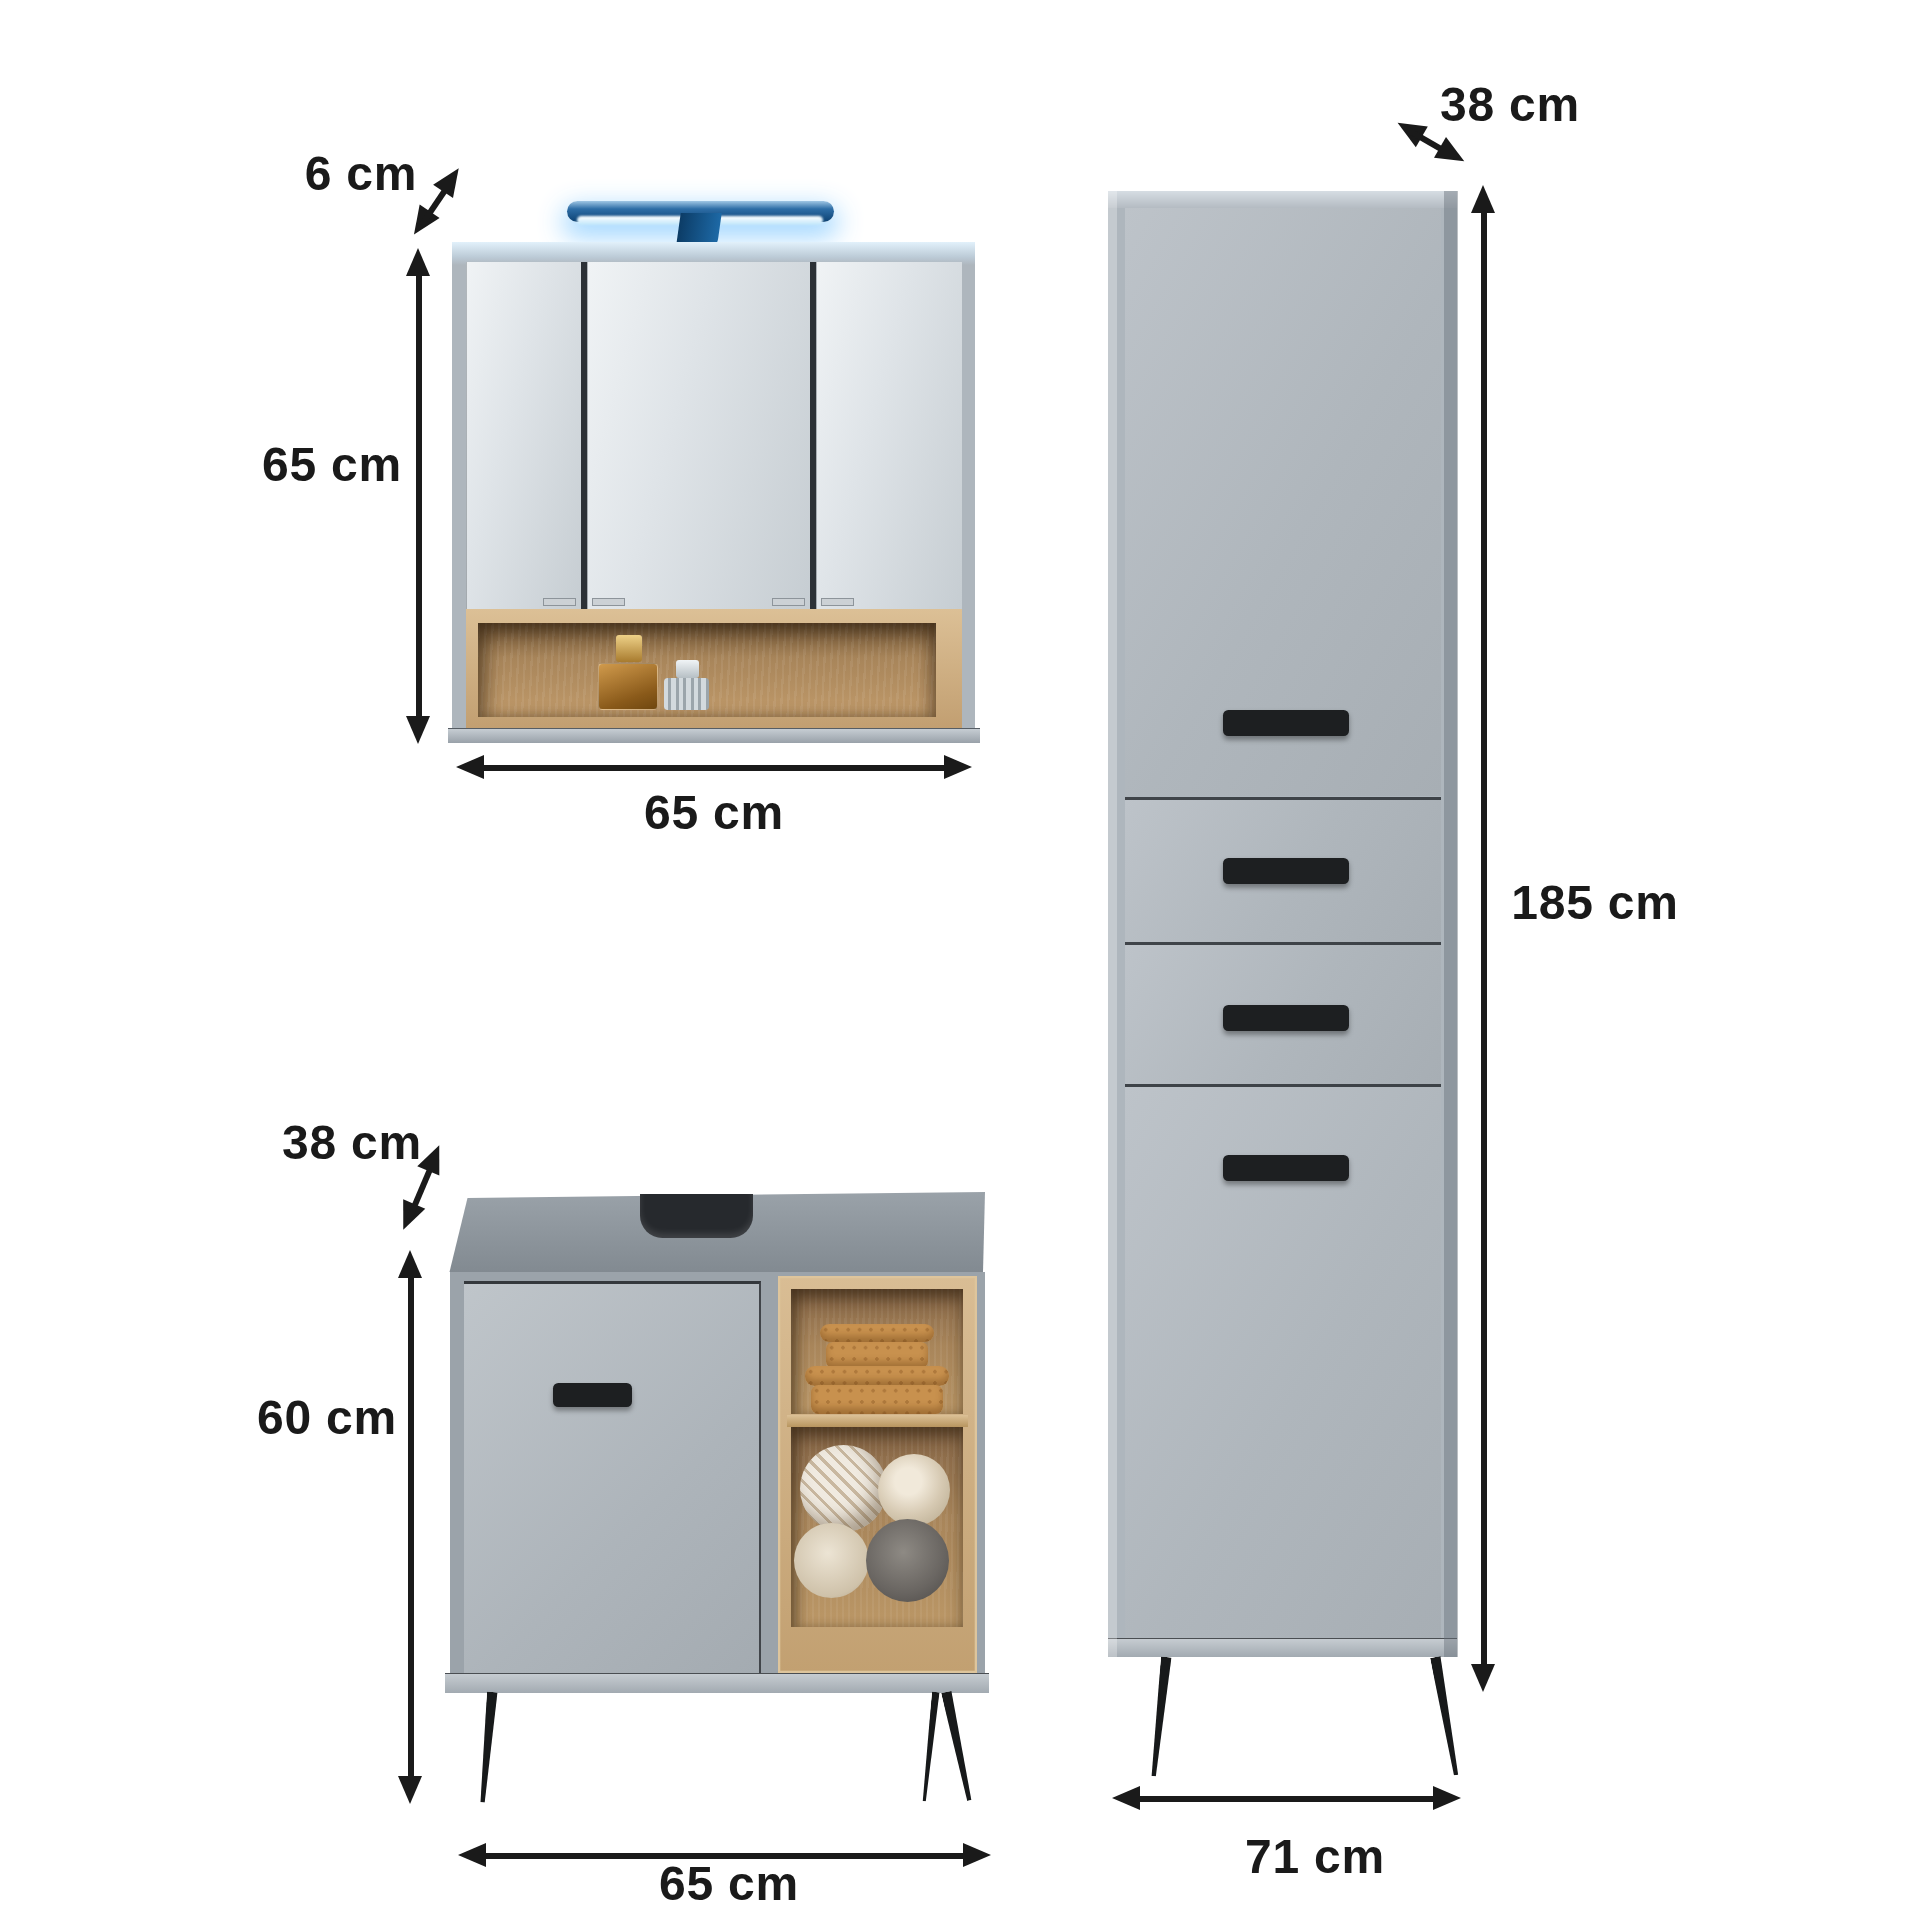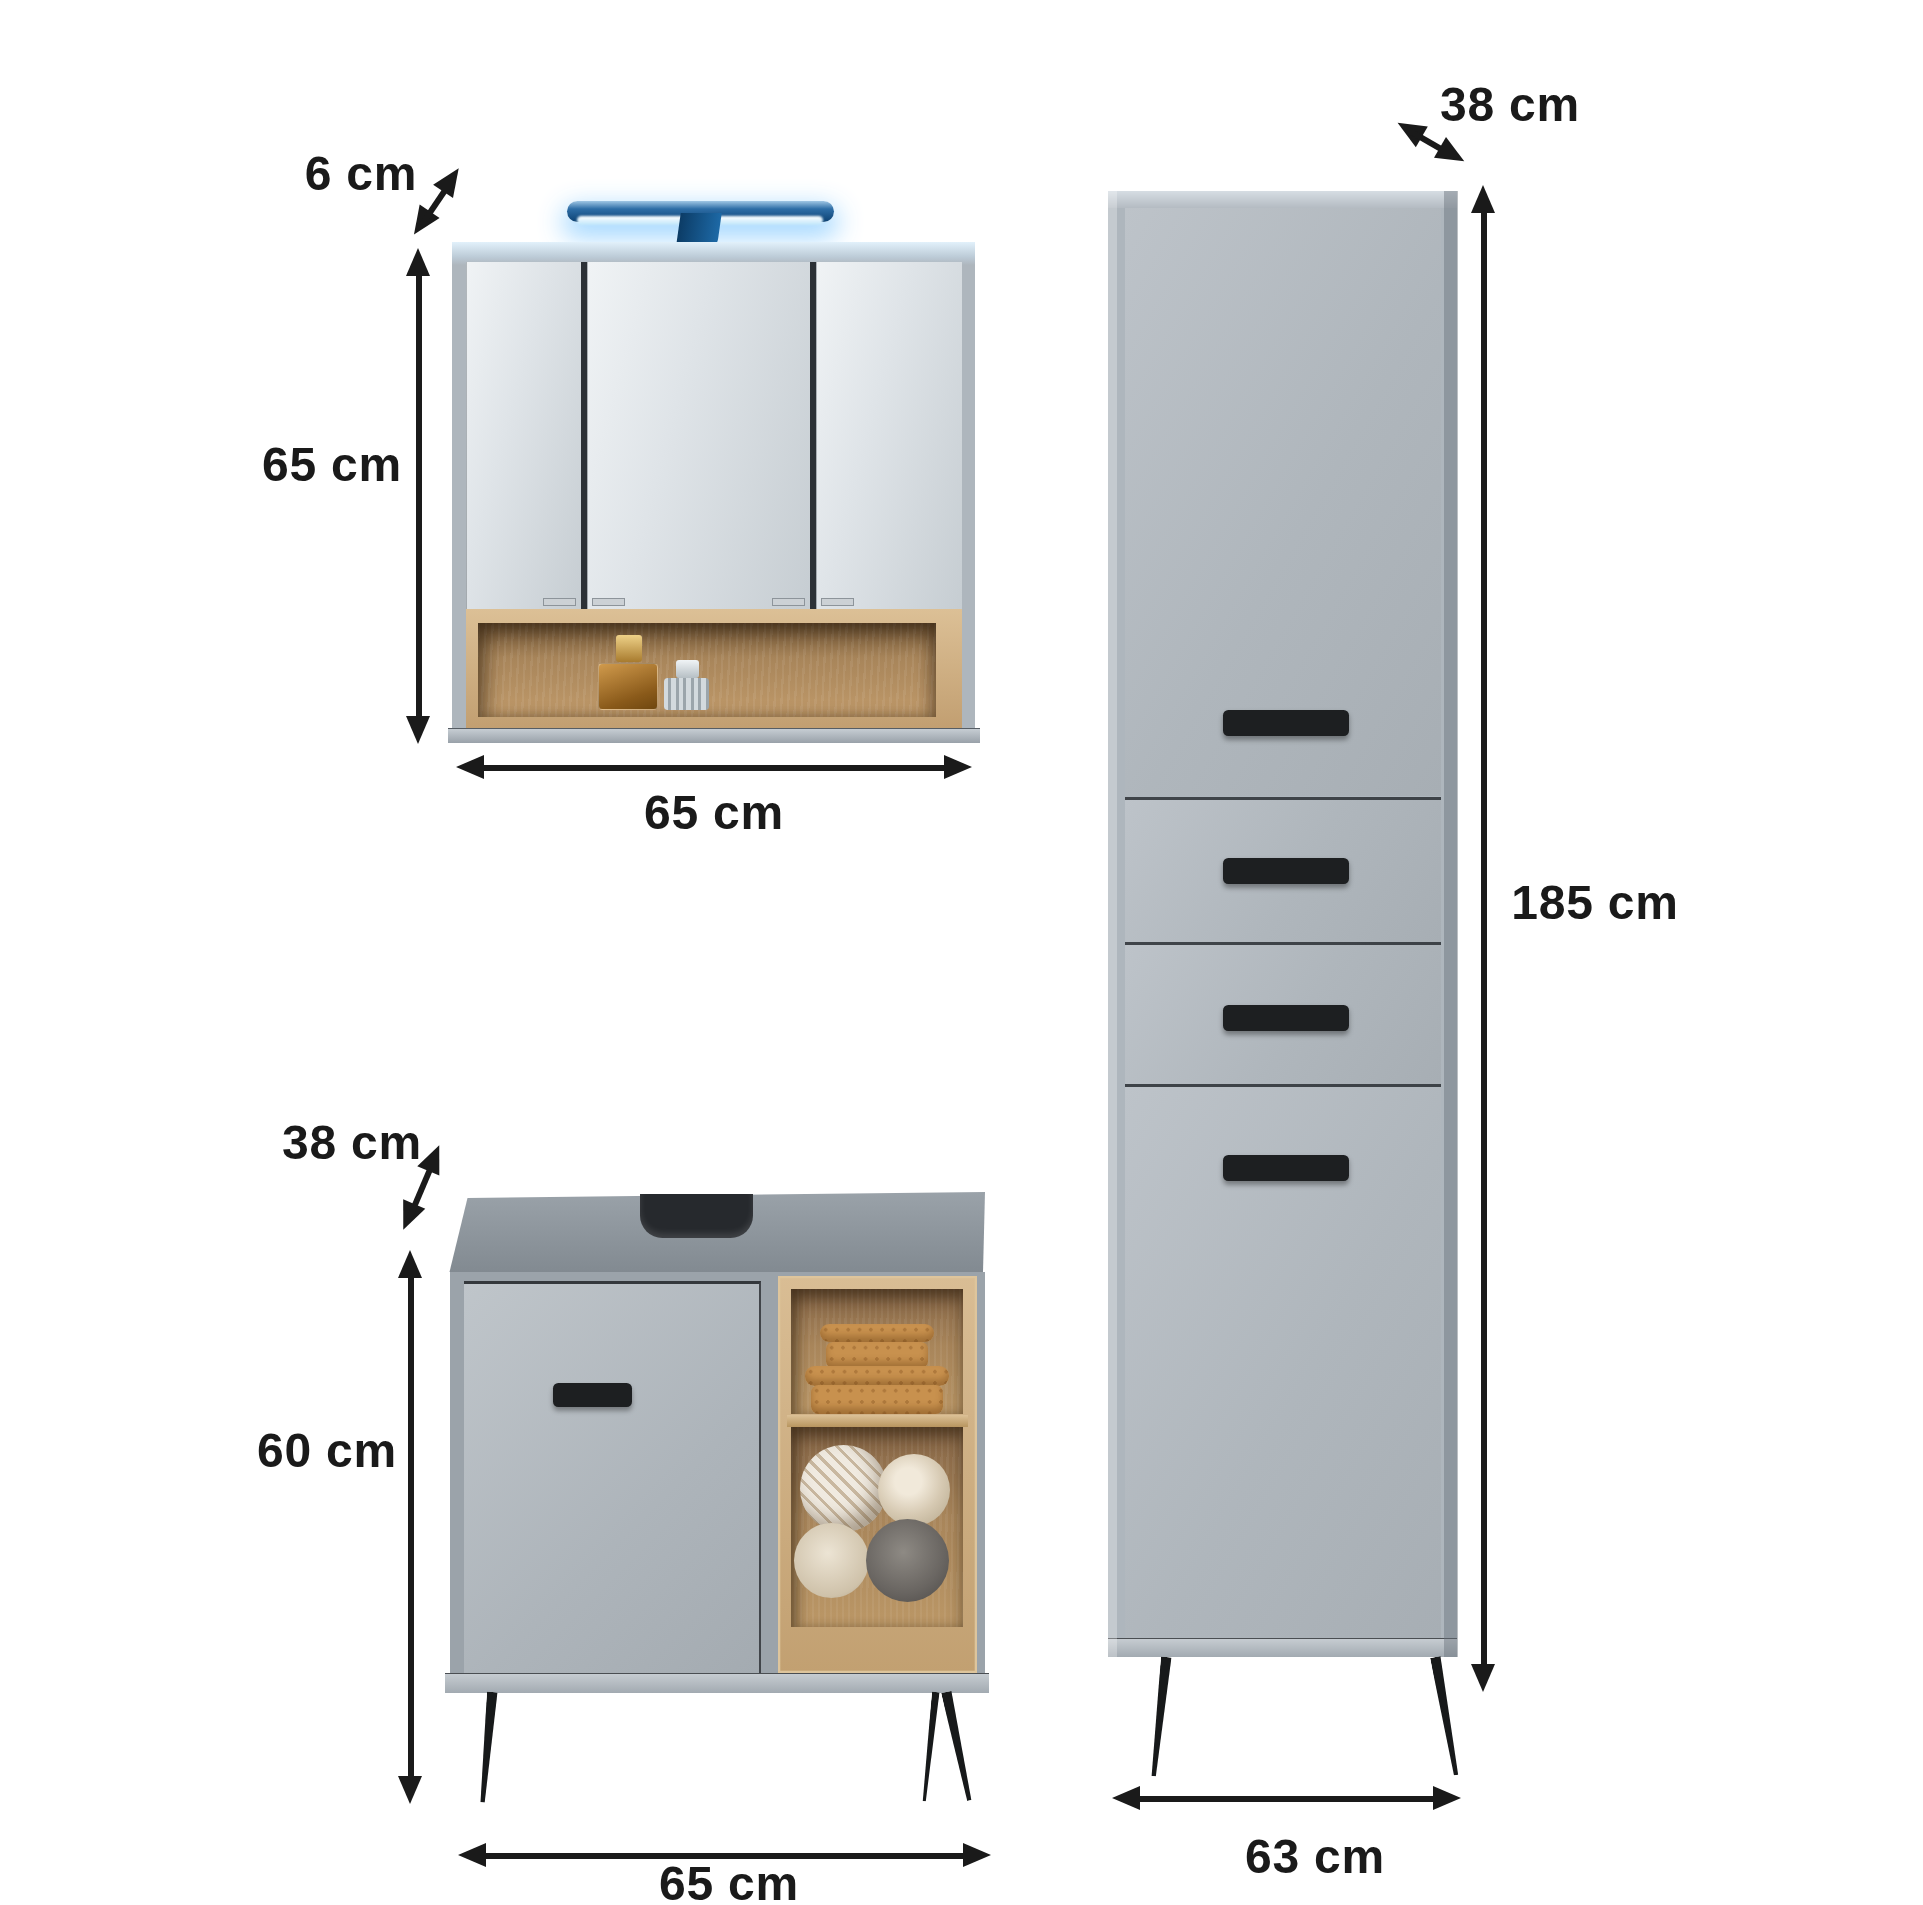--- a/index.html
+++ b/index.html
@@ -151,21 +151,21 @@
       <div class="handle" style="left:115px;top:667px;width:126px;height:25.6px"></div>
       <div class="handle" style="left:115px;top:814px;width:126px;height:25.6px"></div>
       <div class="handle" style="left:115px;top:964px;width:126px;height:25.6px"></div>
     </div>
     <div class="leg" style="left:53px;top:1466px;width:10.5px;height:120px;transform:rotate(6deg)"></div>
     <div class="leg" style="left:322px;top:1466px;width:10.5px;height:120px;transform:rotate(-10deg)"></div>
   </div>
 
   <div class="lbl" style="left:1510px;top:104px">38 cm</div>
   <div class="lbl" style="left:1595px;top:902px">185 cm</div>
-  <div class="lbl" style="left:1315px;top:1856px">63 cm</div>
+  <div class="lbl" style="left:1315px;top:1856px">71 cm</div>
 
   <div class="harr" style="left:1392px;top:130px;width:77px;transform:rotate(30deg)">
       <i class="lt"></i>
       <i class="shaft"></i>
       <i class="rt"></i>
     </div>
   <div class="varr" style="left:1471px;top:185px;height:1507px">
       <i class="up"></i>
       <i class="shaft"></i>
       <i class="dn"></i>
@@ -202,21 +202,21 @@
 
       <div class="strip" style="left:-4.5px;top:401px;width:544px;height:20px"></div>
     </div>
 
     <div class="leg" style="left:42px;top:500px;width:10.5px;height:111px;transform:rotate(5deg)"></div>
     <div class="leg" style="left:487px;top:500px;width:7.5px;height:110px;transform:rotate(6deg)"></div>
     <div class="leg" style="left:496px;top:500px;width:10.5px;height:111px;transform:rotate(-12deg)"></div>
   </div>
 
   <div class="lbl" style="left:352px;top:1142px">38 cm</div>
-  <div class="lbl" style="left:327px;top:1450px">60 cm</div>
+  <div class="lbl" style="left:327px;top:1417px">60 cm</div>
   <div class="lbl" style="left:729px;top:1883px">65 cm</div>
 
   <div class="harr" style="left:376px;top:1175px;width:92px;transform:rotate(-67deg)">
       <i class="lt"></i>
       <i class="shaft"></i>
       <i class="rt"></i>
     </div>
   <div class="varr" style="left:398px;top:1250px;height:554px">
       <i class="up"></i>
       <i class="shaft"></i>

